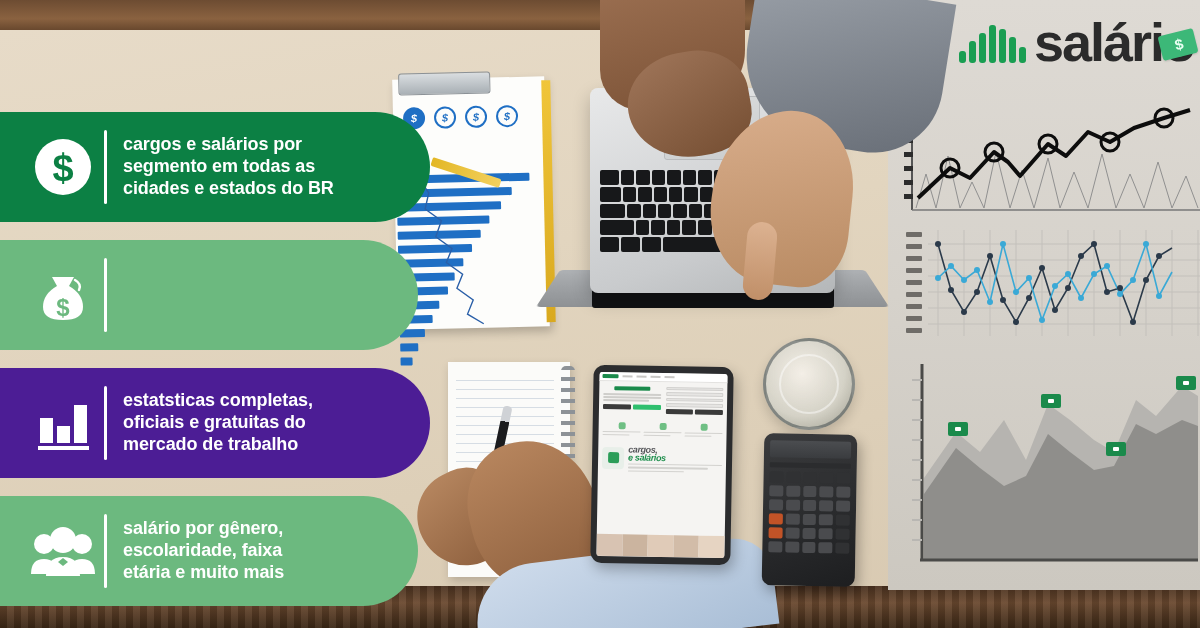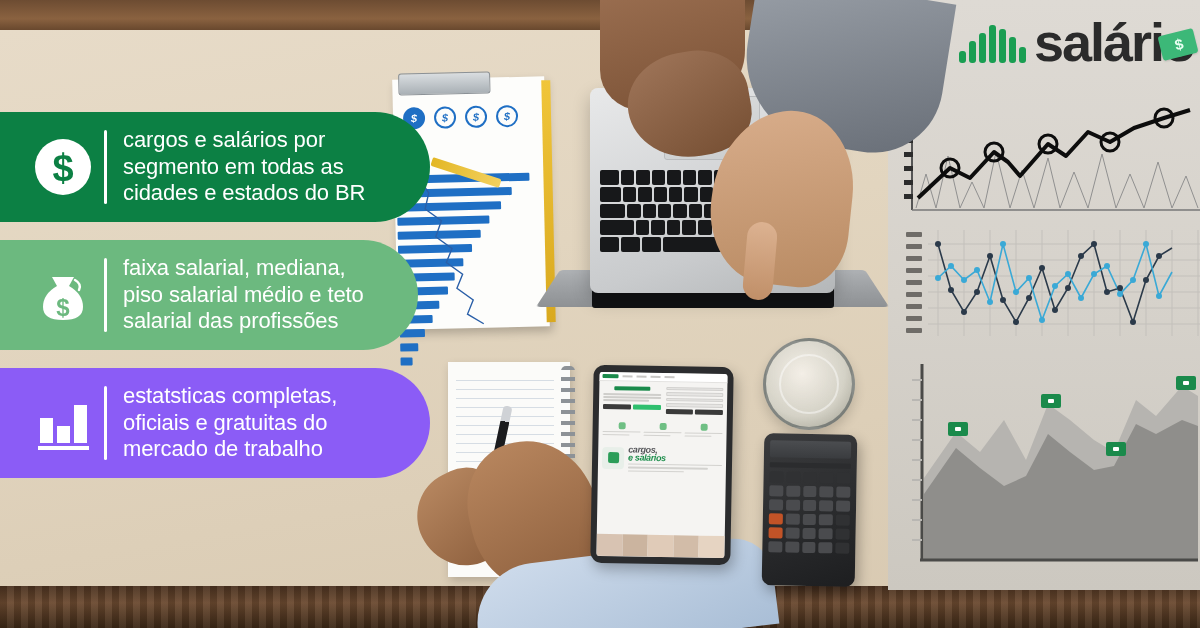--- a/index.html
+++ b/index.html
@@ -264,21 +264,21 @@
     height:110px; margin-bottom:18px;
     border-top-right-radius:58px; border-bottom-right-radius:58px;
     padding-left:26px;
   }
   .fcard .icon{ width:74px; flex:0 0 74px; display:flex; align-items:center; justify-content:center; }
   .fcard .divider{
     width:3px; height:74px; background:#ffffff; margin:0 16px 0 4px; flex:0 0 3px;
     border-radius:2px;
   }
   .fcard .ftext{
-    color:#ffffff; font-size:22px; font-weight:normal; line-height:1.21;
+    color:#ffffff; font-size:18px; font-weight:bold; line-height:1.21;
     letter-spacing:-.1px; white-space:pre-line; padding-right:18px;
   }
   svg.gi{ display:block; }
 
   
   .logo{
     position:absolute; right:6px; top:18px; display:flex; align-items:center; gap:8px;
   }
   .logo-bars{ display:flex; align-items:flex-end; gap:3px; height:40px; }
   .logo-bars i{ display:block; width:7px; background:#1a9e52; border-radius:3px; }
@@ -713,35 +713,49 @@
     <div class="fcard" style="background: rgb(108, 185, 127); width: 418px;">
       <div class="icon">
         <svg class="gi" width="62" height="62" viewBox="0 0 62 62">
           <path d="M20 13 h22 l-5 9 h-12 z" fill="#ffffff"></path>
           <path d="M43 16 q7 4 4 10" stroke="#ffffff" stroke-width="2.5" fill="none" stroke-linecap="round"></path>
           <path d="M25 22 h12 q14 8 14 21 t-20 13 t-20-13 t14-21 z" fill="#ffffff"></path>
           <text x="31" y="52" font-family="Liberation Sans, sans-serif" font-size="24" font-weight="bold" text-anchor="middle" fill="#6cb97f">$</text>
         </svg>
       </div>
       <div class="divider"></div>
-      <div class="ftext">faixa salarial, mediana,
-piso salarial médio e teto
-salarial das profissões</div>
-    </div>
-
-    <div class="fcard" style="background: #8b5cf6; width: 430px;">
+    </div>
+
+    <div class="fcard" style="background: #4c1d95; width: 430px;">
       <div class="icon">
         <svg class="gi" width="62" height="62" viewBox="0 0 62 62">
           <rect x="8" y="26" width="13" height="25" fill="#ffffff"></rect>
           <rect x="25" y="34" width="13" height="17" fill="#ffffff"></rect>
           <rect x="42" y="13" width="13" height="38" fill="#ffffff"></rect>
           <rect x="6" y="54" width="51" height="4" fill="#ffffff"></rect>
         </svg>
       </div>
       <div class="divider"></div>
       <div class="ftext">estatsticas completas,
 oficiais e gratuitas do
 mercado de trabalho</div>
     </div>
 
+    <div class="fcard" style="background: rgb(108, 185, 127); width: 418px;">
+      <div class="icon">
+        <svg class="gi" width="68" height="62" viewBox="0 0 68 62">
+          <circle cx="15" cy="24" r="10" fill="#ffffff"></circle>
+          <path d="M2 54 q0-15 13-15 t13 15 z" fill="#ffffff"></path>
+          <circle cx="53" cy="24" r="10" fill="#ffffff"></circle>
+          <path d="M40 54 q0-15 13-15 t13 15 z" fill="#ffffff"></path>
+          <circle cx="34" cy="20" r="13" fill="#ffffff"></circle>
+          <path d="M17 56 q0-19 17-19 t17 19 z" fill="#ffffff"></path>
+          <path d="M34 38 l-5 4 l5 4 l5-4 z" fill="#6cb97f"></path>
+        </svg>
+      </div>
+      <div class="divider"></div>
+      <div class="ftext">salário por gênero,
+escolaridade, faixa
+etária e muito mais</div>
+    </div>
   </div>
 
 </div>
 
 </body></html>

